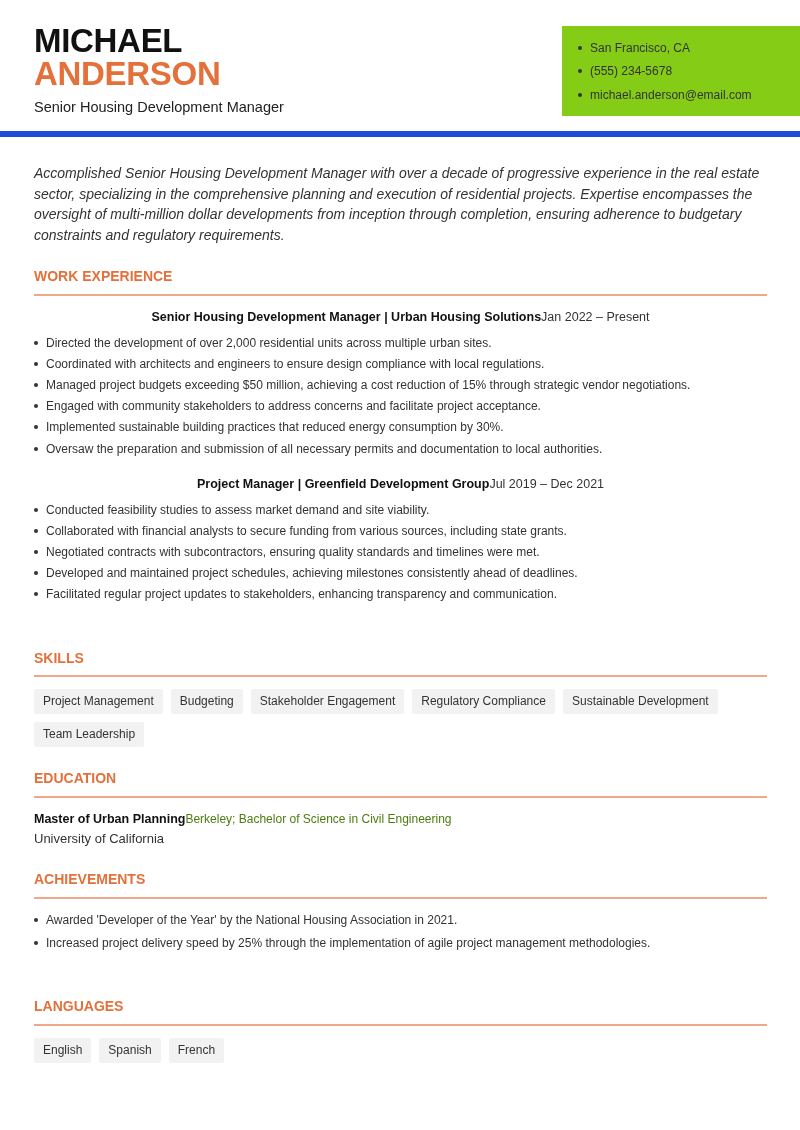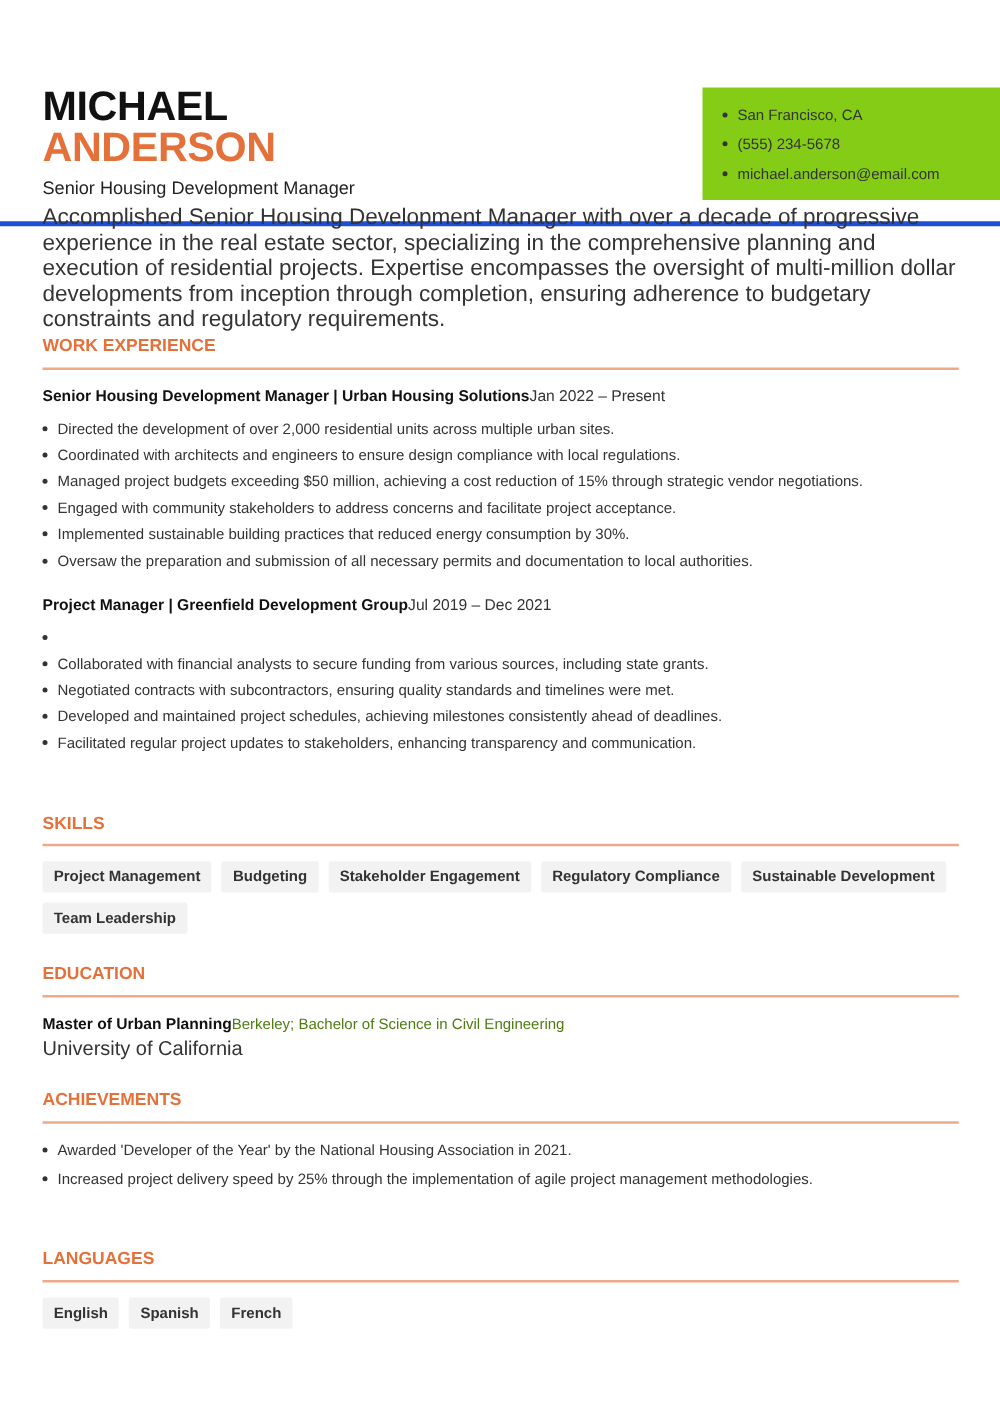--- a/index.html
+++ b/index.html
@@ -1,47 +1,47 @@
 <!DOCTYPE html>
 <html><head>
 <meta charset="utf-8">
 <style>
   * { box-sizing: border-box; margin: 0; padding: 0; }
   html, body { width: 800px; height: 1130px; background: #ffffff; }
   body { font-family: "Liberation Sans", sans-serif; color: #222; position: relative; overflow: hidden; }
 
-  .header { position: relative; height: 137px; border-bottom: 4px solid #1d4ed8; margin-top: 44px; }
+  .header { position: relative; height: 137px; border-bottom: 6px solid #1d4ed8; }
   .name-first { position: absolute; left: 34px; top: 22px; font-size: 33px; font-weight: 700; color: #111; letter-spacing: -0.3px; line-height: 38px; }
   .name-last { position: absolute; left: 34px; top: 55px; font-size: 33px; font-weight: 700; color: #e4703a; letter-spacing: -0.3px; line-height: 38px; }
   .job-title { position: absolute; left: 34px; top: 99px; font-size: 14.5px; color: #222; }
 
   .contact-box { position: absolute; left: 562px; top: 26px; width: 238px; height: 90px; background: #84cc16; padding: 10px 0 0 16px; }
   .contact-item { font-size: 12px; color: #333; height: 23.5px; display: flex; align-items: center; }
   .bullet { display: inline-block; width: 4px; height: 4px; background: #333; border-radius: 50%; margin-right: 8px; flex-shrink: 0; }
 
-  .summary { position: absolute; left: 34px; top: 163px; width: 732px; font-size: 18px; line-height: 20.6px; color: #333; }
+  .summary { position: absolute; left: 34px; top: 163px; width: 732px; font-size: 14px; line-height: 20.6px; color: #333; font-style: italic; }
 
   .section-title { position: absolute; left: 34px; font-size: 14px; font-weight: 700; color: #e4703a; }
   .section-rule { position: absolute; left: 34px; width: 733px; height: 2px; background: #f0a88a; }
 
-  .job-head { position: absolute; left: 34px; width: 733px; display: flex; justify-content: flex-start; font-size: 12.5px; }
+  .job-head { position: absolute; left: 34px; width: 733px; display: flex; justify-content: center; font-size: 12.5px; }
   .job-role { font-weight: 700; color: #111; }
   .job-date { color: #333; }
 
   .bullets { position: absolute; left: 34px; width: 733px; }
   .bullets .li { display: flex; align-items: center; font-size: 12px; color: #333; height: 21.2px; }
 
   .chips { position: absolute; left: 34px; width: 740px; display: flex; flex-wrap: wrap; gap: 8px 8px; }
-  .chip { background: #f2f2f2; font-size: 12px; color: #333; padding: 0 9px; height: 25px; line-height: 25px; border-radius: 2px; font-weight: bold; }
+  .chip { background: #f2f2f2; font-size: 12px; color: #333; padding: 0 9px; height: 25px; line-height: 25px; border-radius: 2px; }
 
   .edu { position: absolute; left: 34px; width: 733px; }
   .edu-row { display: flex; font-size: 12.5px; }
   .edu-degree { font-weight: 700; color: #111; }
   .edu-right { color: #4d7c0f; font-size: 12px; }
-  .edu-school { font-size: 16px; color: #333; margin-top: 5px; }
+  .edu-school { font-size: 13px; color: #333; margin-top: 5px; }
 </style>
 </head>
 <body>
 
 <div class="header">
   <div class="name-first">MICHAEL</div>
   <div class="name-last">ANDERSON</div>
   <div class="job-title">Senior Housing Development Manager</div>
   <div class="contact-box">
     <div class="contact-item">
@@ -95,20 +95,21 @@
     </div>
 </div>
 
 <div class="job-head" style="top:477px">
   <span class="job-role">Project Manager | Greenfield Development Group</span>
   <span class="job-date">Jul 2019 – Dec 2021</span>
 </div>
 <div class="bullets" style="top:499px">
   <div class="li">
       <span class="bullet"></span>
+      <span>Conducted feasibility studies to assess market demand and site viability.</span>
     </div>
   <div class="li">
       <span class="bullet"></span>
       <span>Collaborated with financial analysts to secure funding from various sources, including state grants.</span>
     </div>
   <div class="li">
       <span class="bullet"></span>
       <span>Negotiated contracts with subcontractors, ensuring quality standards and timelines were met.</span>
     </div>
   <div class="li">

